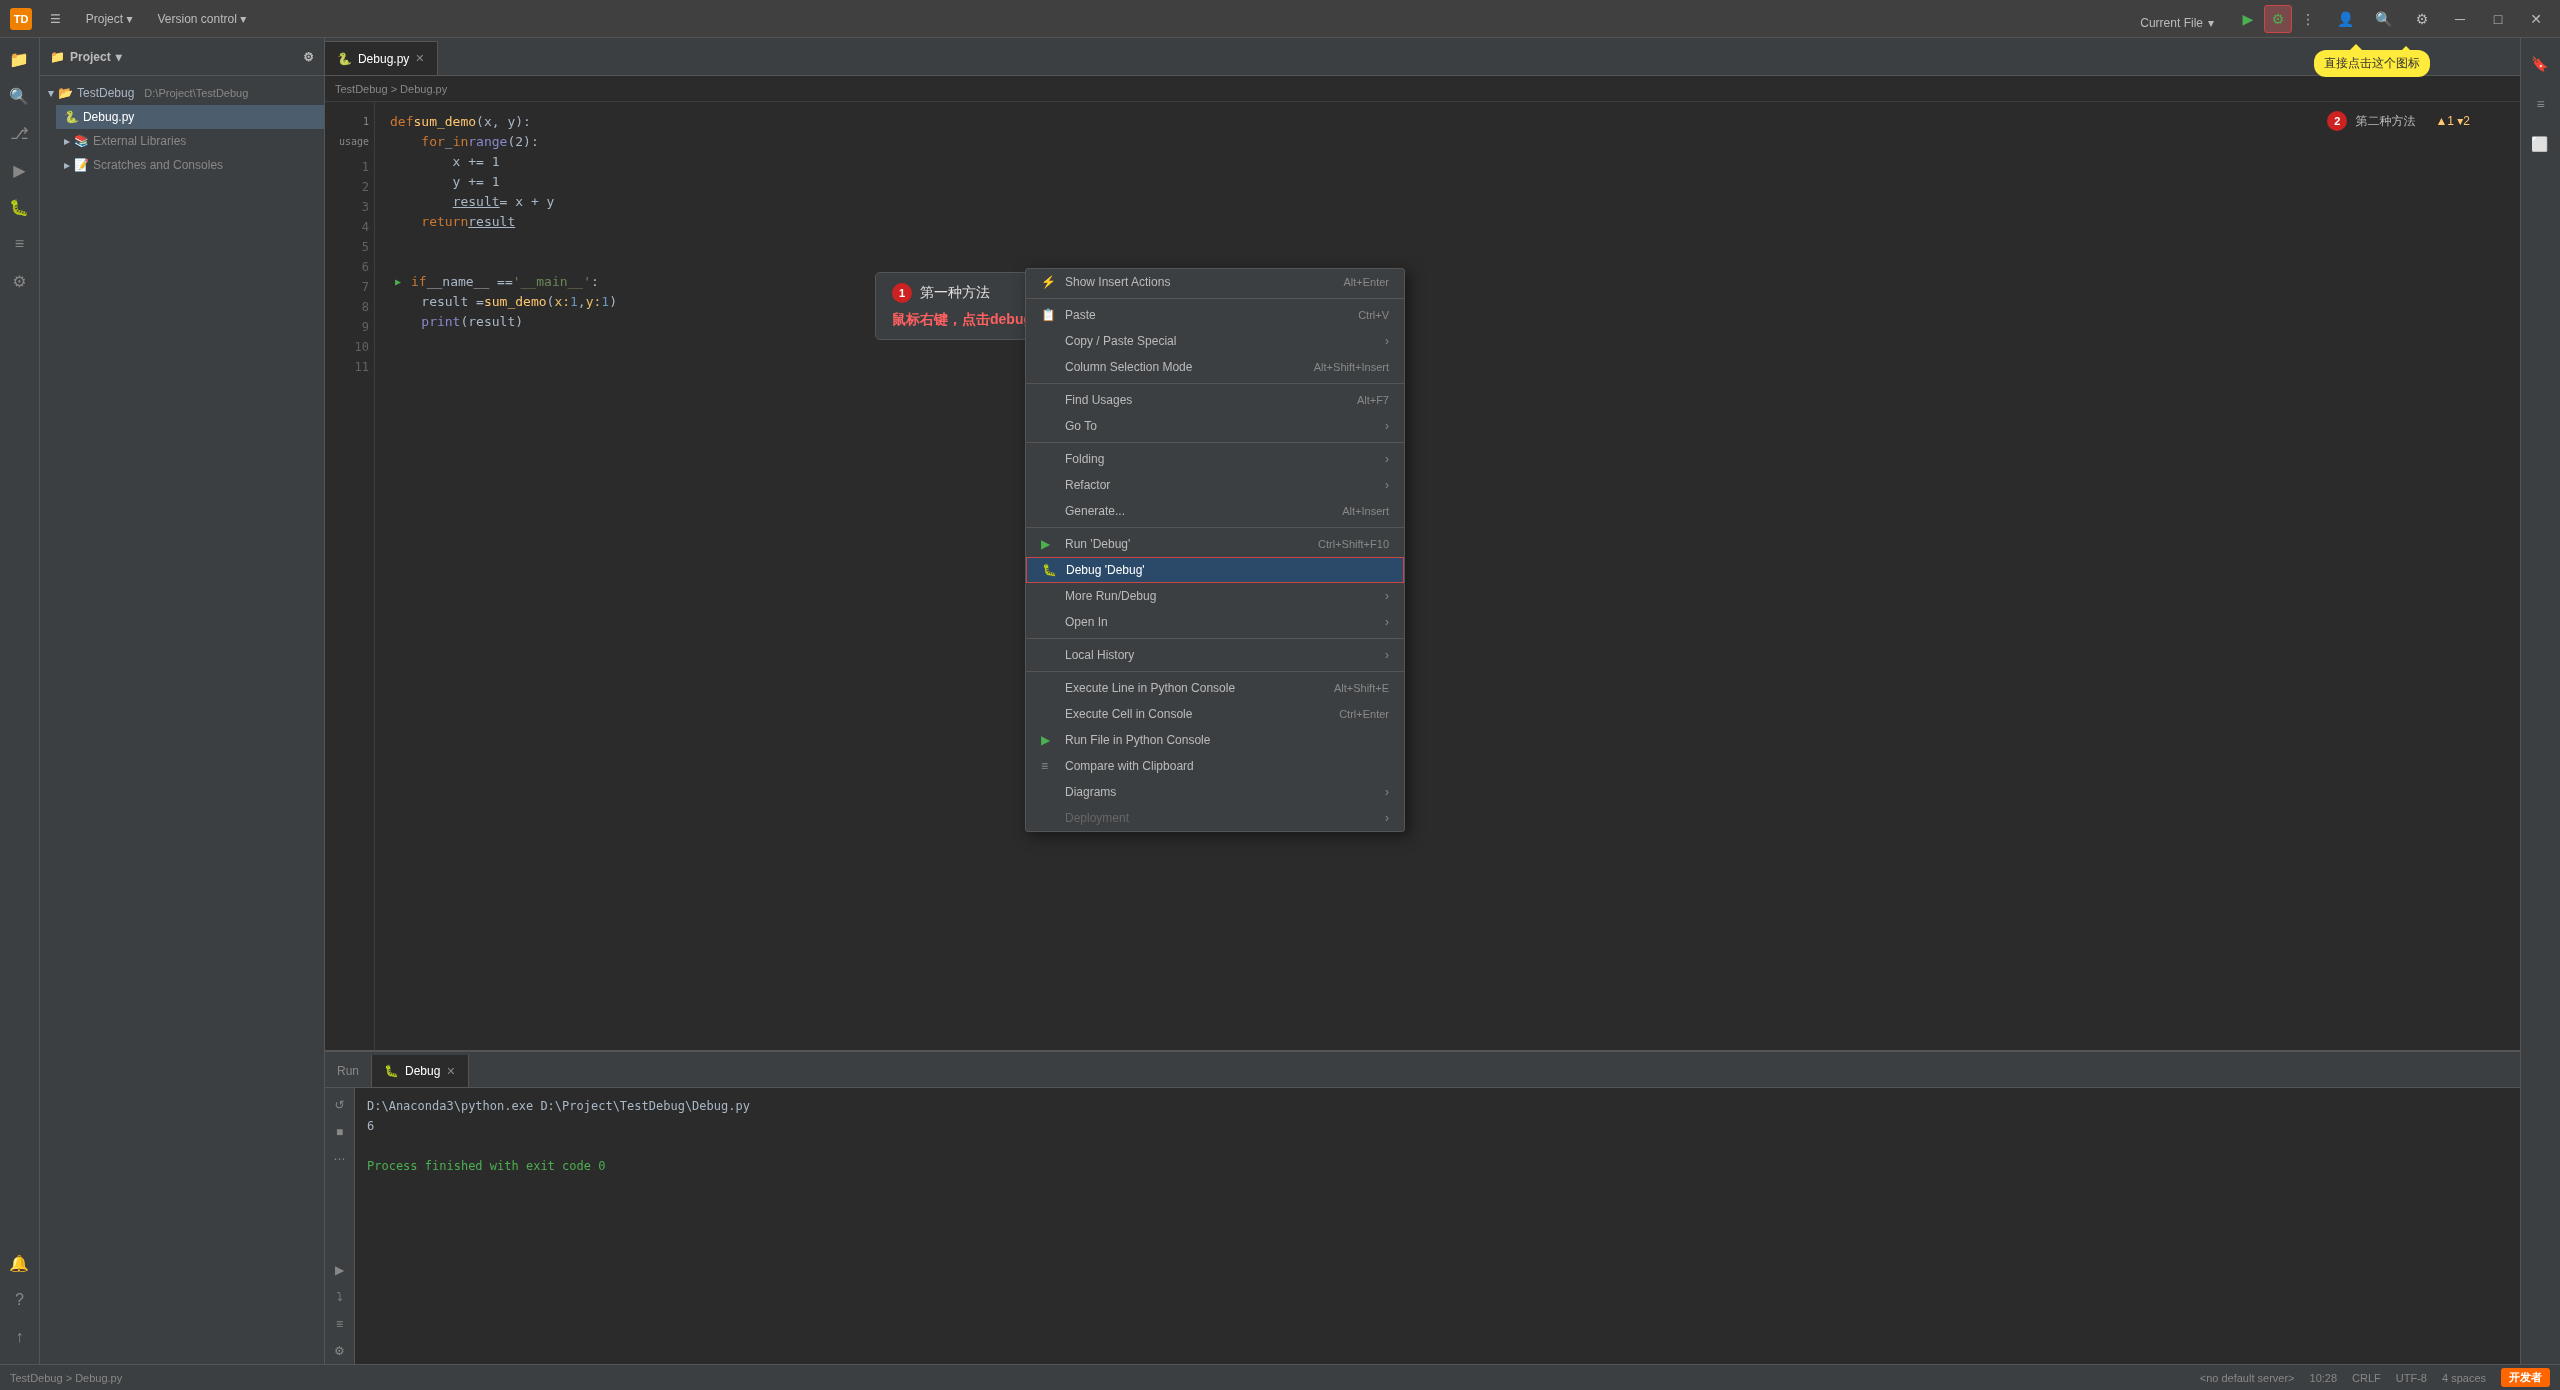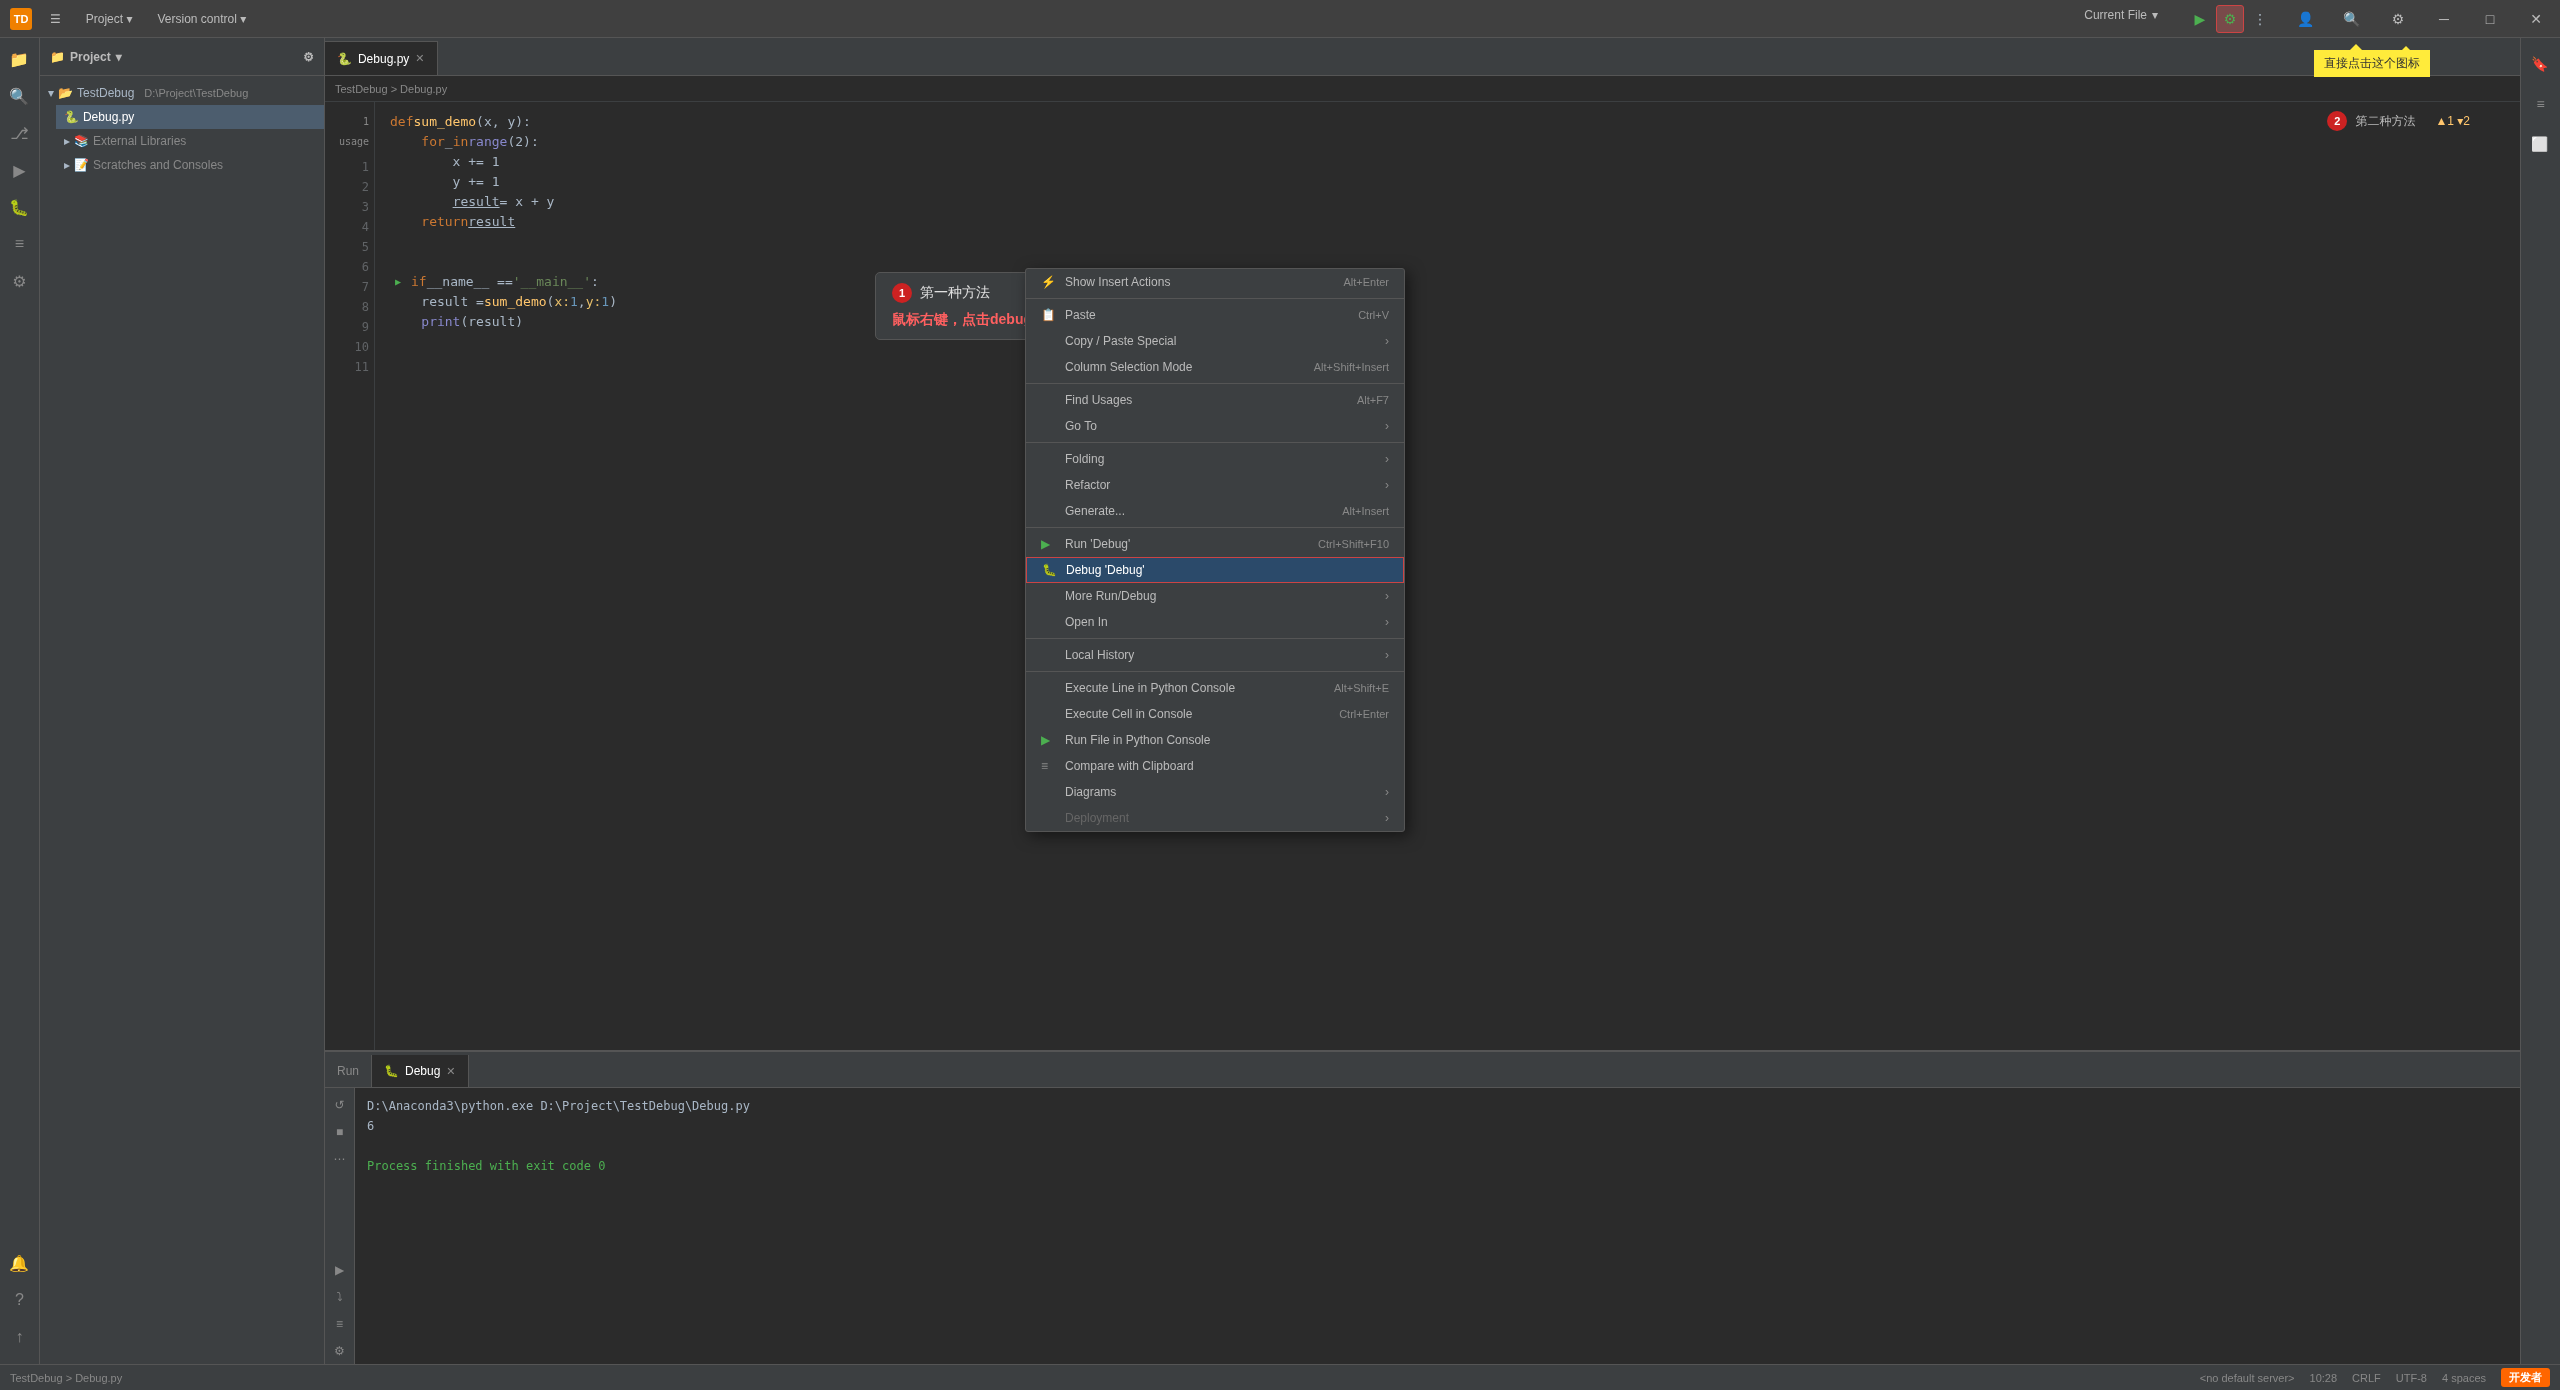--- a/index.html
+++ b/index.html
@@ -50,22 +50,22 @@
     .titlebar-menu-item {
       padding: 3px 10px;
       color: #bbb;
       font-size: 12px;
       cursor: pointer;
       border-radius: 3px;
     }
     .titlebar-spacer { flex: 1; }
     .titlebar-right {
       display: flex;
-      align-items: flex-start;
-      gap: 18px;
+      align-items: flex-end;
+      gap: 10px;
     }
     .titlebar-btn {
       width: 28px;
       height: 28px;
       display: flex;
       align-items: center;
       justify-content: center;
       color: #bbb;
       font-size: 14px;
       cursor: pointer;
@@ -360,21 +360,21 @@
     }
 
     
     .icon-tooltip {
       position: absolute;
       top: 50px;
       right: 130px;
       background: #ffeb3b;
       color: #333;
       padding: 5px 10px;
-      border-radius: 0;
+      border-radius: 12px;
       font-size: 12px;
       z-index: 200;
       white-space: nowrap;
     }
     .icon-tooltip::after {
       content: '';
       position: absolute;
       top: -8px;
       right: 20px;
       border: 4px solid transparent;

